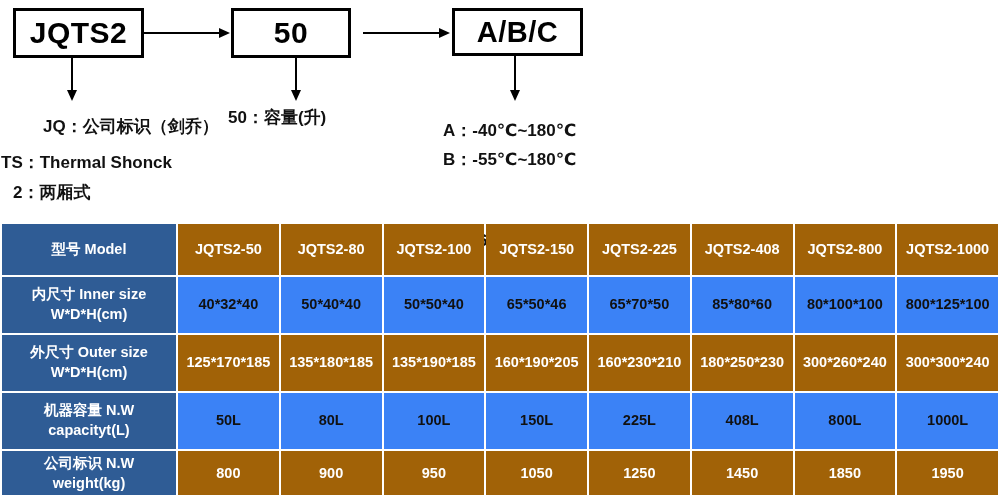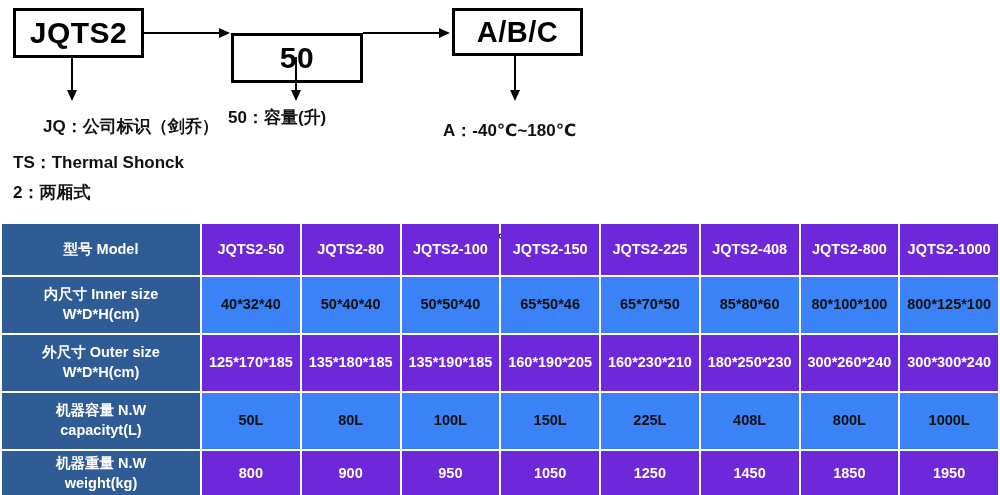--- a/index.html
+++ b/index.html
@@ -62,44 +62,44 @@
   }
   #spec-table td {
     text-align: center;
     vertical-align: middle;
     font-weight: bold;
     font-size: 14.5px;
     padding: 2px 1px;
     line-height: 1.35;
   }
   td.lbl {
-    width: 198px;
+    width: 174px;
     background: #2f5c95;
     color: #fff;
     font-size: 14.5px;
   }
-  td.blue { background: #6d28d9; color: #ffffff; }
+  td.blue { background: #a16207; color: #ffffff; }
   td.white { background: #3b82f6; color: #111111; }
   tr.r-head td { height: 51px; font-size: 15px; }
   tr.r-inner td, tr.r-outer td, tr.r-cap td { height: 56px; }
   tr.r-weight td { height: 46px; }
   td.lbl .l1, td.lbl .l2 { display: block; }
 </style>
 </head>
 <body>
 
 <div id="page">
 
   <div id="diagram">
 
     <div class="nbox" style="left:13px; top:8px; width:131px; height:50px;">
       <span style="font-size:30px;">JQTS2</span>
     </div>
 
-    <div class="nbox" style="left:231px; top:8px; width:132px; height:50px;margin-top:25px;">
+    <div class="nbox" style="left:231px; top:8px; width:120px; height:50px;">
       <span style="font-size:30px;">50</span>
     </div>
 
     <div class="nbox" style="left:452px; top:8px; width:131px; height:48px;justify-content:center;">
       <span style="font-size:29px;">A/B/C</span>
     </div>
 
     <div class="hline" style="left:144px; top:32px; width:75px;"></div>
     <div class="arrow-r" style="left:219px; top:28px;"></div>
 
@@ -109,26 +109,27 @@
     <div class="vline" style="left:71px; top:58px; height:35px;"></div>
     <div class="arrow-d" style="left:67px; top:90px;"></div>
 
     <div class="vline" style="left:295px; top:57px; height:36px;"></div>
     <div class="arrow-d" style="left:291px; top:90px;"></div>
 
     <div class="vline" style="left:514px; top:56px; height:37px;"></div>
     <div class="arrow-d" style="left:510px; top:90px;"></div>
 
     <div class="legend-line" style="left:13px; top:115px;margin-left:30px;">JQ：公司标识（剑乔）</div>
-    <div class="legend-line" style="left:13px; top:151px;">TS：Thermal Shonck</div>
+    <div class="legend-line" style="left:1px; top:151px;">TS：Thermal Shonck</div>
     <div class="legend-line" style="left:13px; top:181px;">2：两厢式</div>
 
     <div class="legend-line" style="left:228px; top:106px;">50：容量(升)</div>
 
     <div class="legend-line" style="left:443px; top:119px;">A：-40℃~180℃</div>
+    <div class="legend-line" style="left:443px; top:148px;">B：-55℃~180℃</div>
     <div class="legend-line" style="left:443px; top:181px;margin-top:48px;">C：-65℃~180℃</div>
   </div>
 
   <table id="spec-table">
     <tbody>
 
       <tr class="r-head">
         <td class="lbl">
           <span class="l1">型号 Model</span>
         </td>
@@ -182,21 +183,21 @@
         <td class="white">100L</td>
         <td class="white">150L</td>
         <td class="white">225L</td>
         <td class="white">408L</td>
         <td class="white">800L</td>
         <td class="white">1000L</td>
       </tr>
 
       <tr class="r-weight">
         <td class="lbl">
-          <span class="l1">机器重量 N.W</span>
+          <span class="l1">公司标识 N.W</span>
           <span class="l2">weight(kg)</span>
         </td>
         <td class="blue">800</td>
         <td class="blue">900</td>
         <td class="blue">950</td>
         <td class="blue">1050</td>
         <td class="blue">1250</td>
         <td class="blue">1450</td>
         <td class="blue">1850</td>
         <td class="blue">1950</td>

